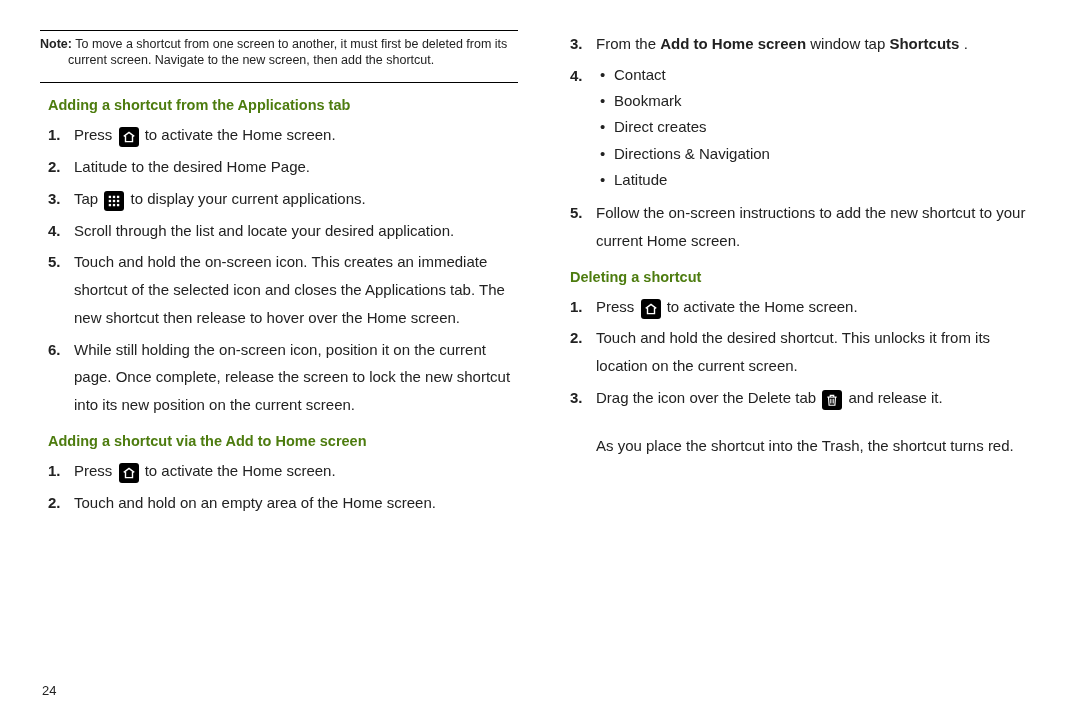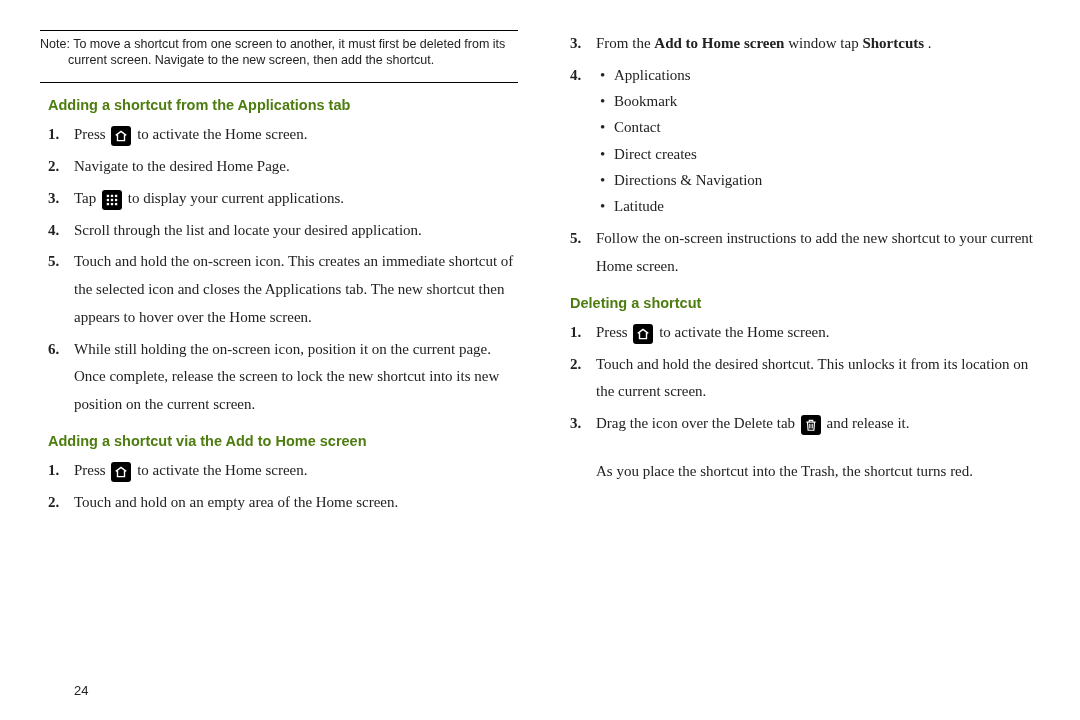--- a/index.html
+++ b/index.html
@@ -29,35 +29,34 @@
     border-top: 1.5px solid #000;
     margin: 0 0 6px 0;
   }
   .note-block {
     font-size: 12.5px;
     line-height: 1.25;
     padding: 0 0 6px 28px;
     text-indent: -28px;
     margin-bottom: 8px;
   }
-  .note-label { font-weight: normal; }
+  .note-label { font-weight: bold; }
 
   .sub-head {
     color: #4d7c0f;
     font-weight: bold;
     font-size: 14.5px;
     margin: 14px 0 8px 8px;
   }
 
   ol.steps {
     list-style: none;
     padding: 0 0 0 34px;
     margin: 0;
     counter-reset: step;
-    font-family: Liberation Serif, serif;
   }
   ol.steps > li {
     counter-increment: step;
     font-size: 15px;
     line-height: 1.85;
     position: relative;
     margin-bottom: 4px;
   }
   ol.steps > li::before {
     content: counter(step) ".";
@@ -97,21 +96,20 @@
     vertical-align: -4px;
     margin: 0 2px;
   }
   .icon svg { width: 14px; height: 14px; }
 
   .pagenum {
     position: absolute;
     left: 42px;
     bottom: 22px;
     font-size: 13px;
-    margin-left: 32px;
   }
 
   b { font-weight: bold; }
 </style>
 </head>
 <body>
 
 <div class="page">
 
   <div class="col col-left">
@@ -129,40 +127,40 @@
       <li>
         <span>Press </span>
         <span class="icon">
           <svg viewBox="0 0 24 24" fill="none" stroke="#fff" stroke-width="2.4">
               <path d="M3 11 L12 4 L21 11"></path>
               <path d="M6 10 V20 H18 V10"></path>
             </svg>
         </span>
         <span> to activate the Home screen.</span>
       </li>
-      <li>Navigate to the desired Home Page.</li>
+      <li>Latitude to the desired Home Page.</li>
       <li>
         <span>Tap </span>
         <span class="icon">
           <svg viewBox="0 0 24 24" fill="#fff">
               <rect x="3" y="3" width="4" height="4"></rect>
               <rect x="10" y="3" width="4" height="4"></rect>
               <rect x="17" y="3" width="4" height="4"></rect>
               <rect x="3" y="10" width="4" height="4"></rect>
               <rect x="10" y="10" width="4" height="4"></rect>
               <rect x="17" y="10" width="4" height="4"></rect>
               <rect x="3" y="17" width="4" height="4"></rect>
               <rect x="10" y="17" width="4" height="4"></rect>
               <rect x="17" y="17" width="4" height="4"></rect>
             </svg>
         </span>
         <span> to display your current applications.</span>
       </li>
       <li>Scroll through the list and locate your desired application.</li>
-      <li>Touch and hold the on-screen icon. This creates an immediate shortcut of the selected icon and closes the Applications tab. The new shortcut then appears to hover over the Home screen.</li>
+      <li>Touch and hold the on-screen icon. This creates an immediate shortcut of the selected icon and closes the Applications tab. The new shortcut then release to hover over the Home screen.</li>
       <li>While still holding the on-screen icon, position it on the current page. Once complete, release the screen to lock the new shortcut into its new position on the current screen.</li>
     </ol>
 
     <div class="sub-head">Adding a shortcut via the Add to Home screen</div>
 
     <ol class="steps">
       <li>
         <span>Press </span>
         <span class="icon">
           <svg viewBox="0 0 24 24" fill="none" stroke="#fff" stroke-width="2.4">
@@ -182,23 +180,22 @@
     <ol class="steps start3">
       <li>
         <span>From the </span>
         <b>Add to Home screen</b>
         <span> window tap </span>
         <b>Shortcuts</b>
         <span>.</span>
       </li>
       <li>
         <ul class="bullets">
-          <li>Applications</li>
+          <li>Contact</li>
           <li>Bookmark</li>
-          <li>Contact</li>
           <li>Direct creates</li>
           <li>Directions &amp; Navigation</li>
           <li>Latitude</li>
         </ul>
       </li>
       <li>Follow the on-screen instructions to add the new shortcut to your current Home screen.</li>
     </ol>
 
     <div class="sub-head">Deleting a shortcut</div>
 

